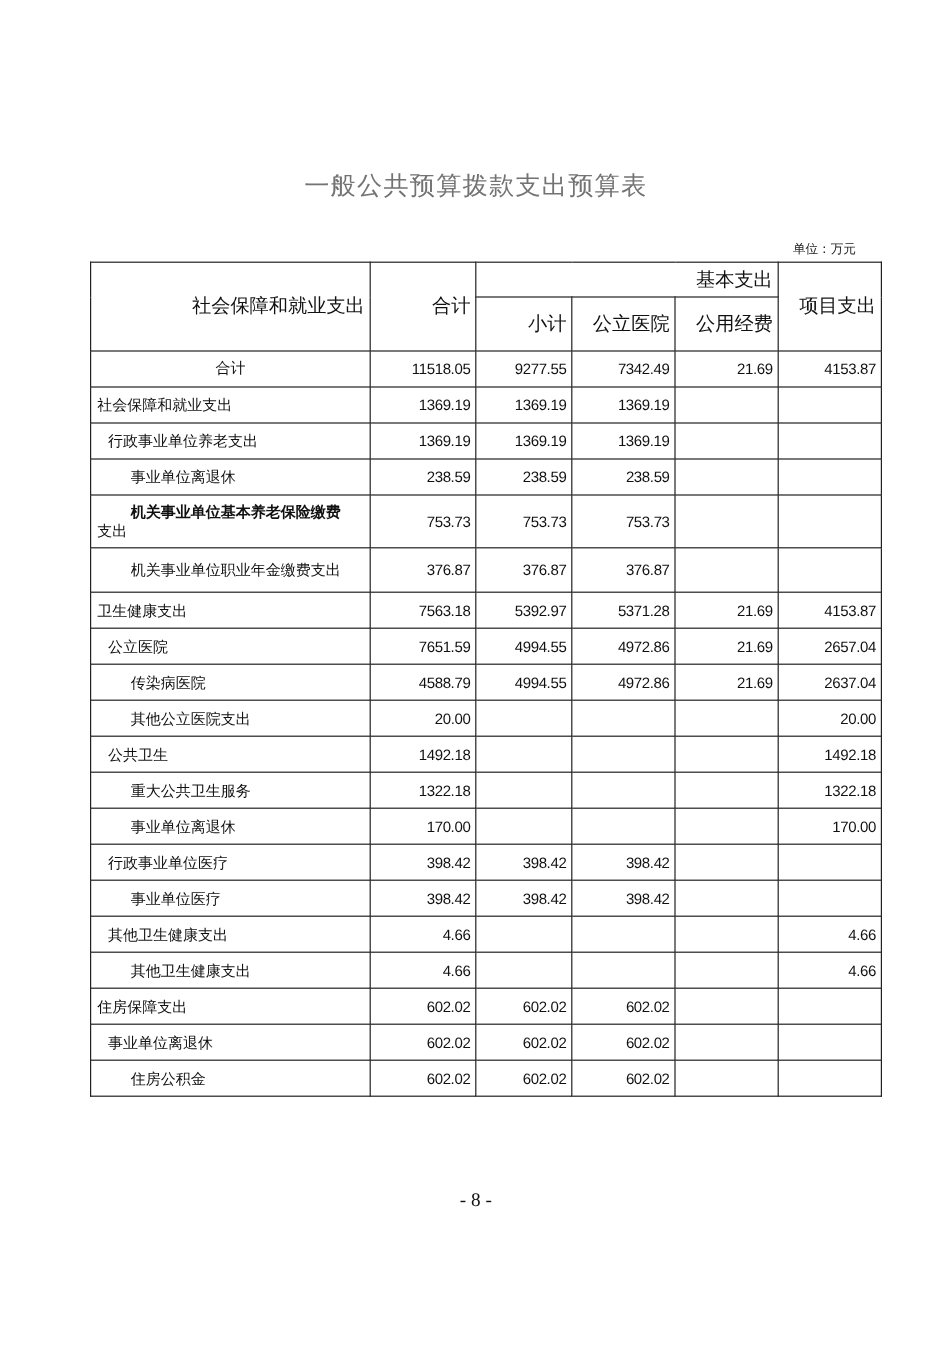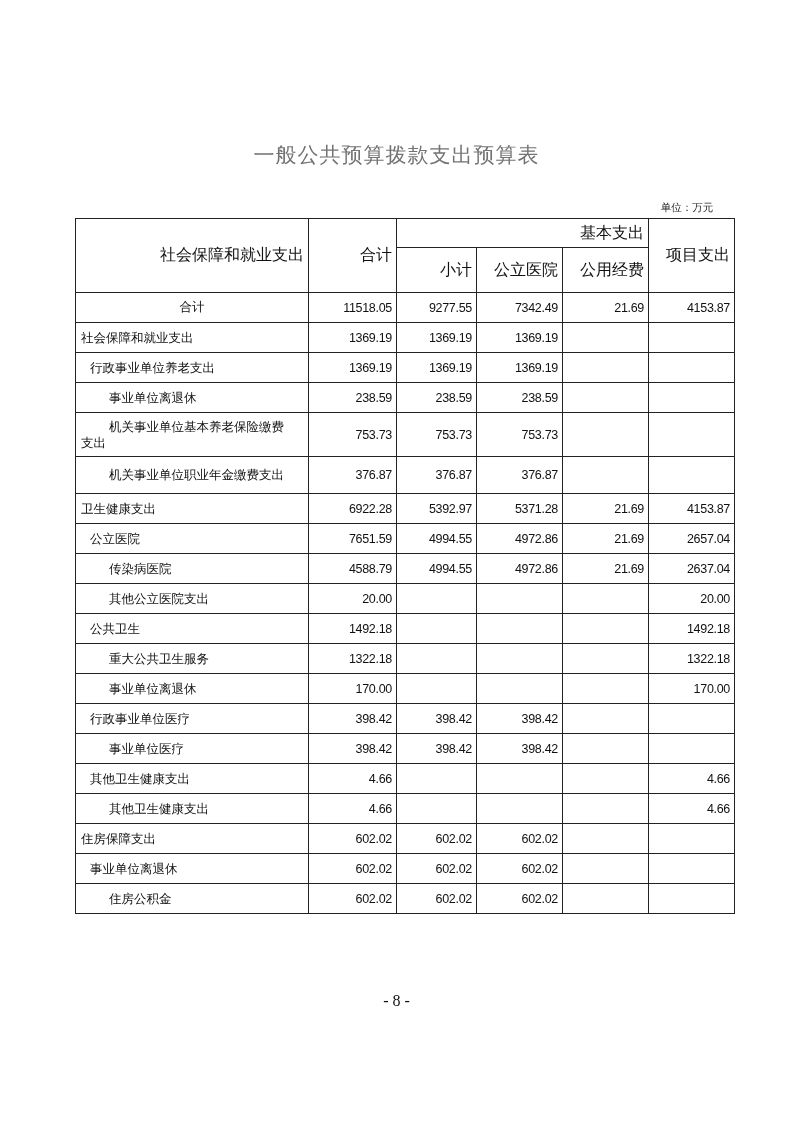--- a/index.html
+++ b/index.html
@@ -12,21 +12,21 @@
   th.hd { text-align: right; font-size: 16px; }
   td.name { text-align: left; line-height: 16px; }
   td.num { text-align: right; font-family: "Liberation Sans Narrow", "Liberation Sans", sans-serif; letter-spacing: -0.3px; }
   td.total-label { text-align: center; }
   .l1 { padding-left: 5px !important; }
   .l2 { padding-left: 14px !important; }
   .l3 { padding-left: 33px !important; }
   tr.r30 td { height: 29px; }
   tr.r44 td { height: 43px; }
   tr.r37 td { height: 36px; margin-top: 29px; }
-  .wrap-name .first { display: block; padding-left: 28px; }
+  .wrap-name .first { display: block; padding-left: 28px; font-weight: bold; }
   .page-no { position: absolute; top: 992px; left: 0; width: 793px; text-align: center; font-family: "Liberation Serif", "DejaVu Serif", serif; font-size: 16px; color: #111; }
 </style>
 </head>
 <body>
 
 <div class="title">一般公共预算拨款支出预算表</div>
 <div class="unit">单位：万元</div>
 
 <table class="budget">
   <colgroup>
@@ -97,21 +97,21 @@
     <tr class="r37">
       <td class="name l3">机关事业单位职业年金缴费支出</td>
       <td class="num">376.87</td>
       <td class="num">376.87</td>
       <td class="num">376.87</td>
       <td class="num"></td>
       <td class="num"></td>
     </tr>
     <tr class="r30">
       <td class="name l1">卫生健康支出</td>
-      <td class="num">6922.28</td>
+      <td class="num">7563.18</td>
       <td class="num">5392.97</td>
       <td class="num">5371.28</td>
       <td class="num">21.69</td>
       <td class="num">4153.87</td>
     </tr>
     <tr class="r30">
       <td class="name l2">公立医院</td>
       <td class="num">7651.59</td>
       <td class="num">4994.55</td>
       <td class="num">4972.86</td>

